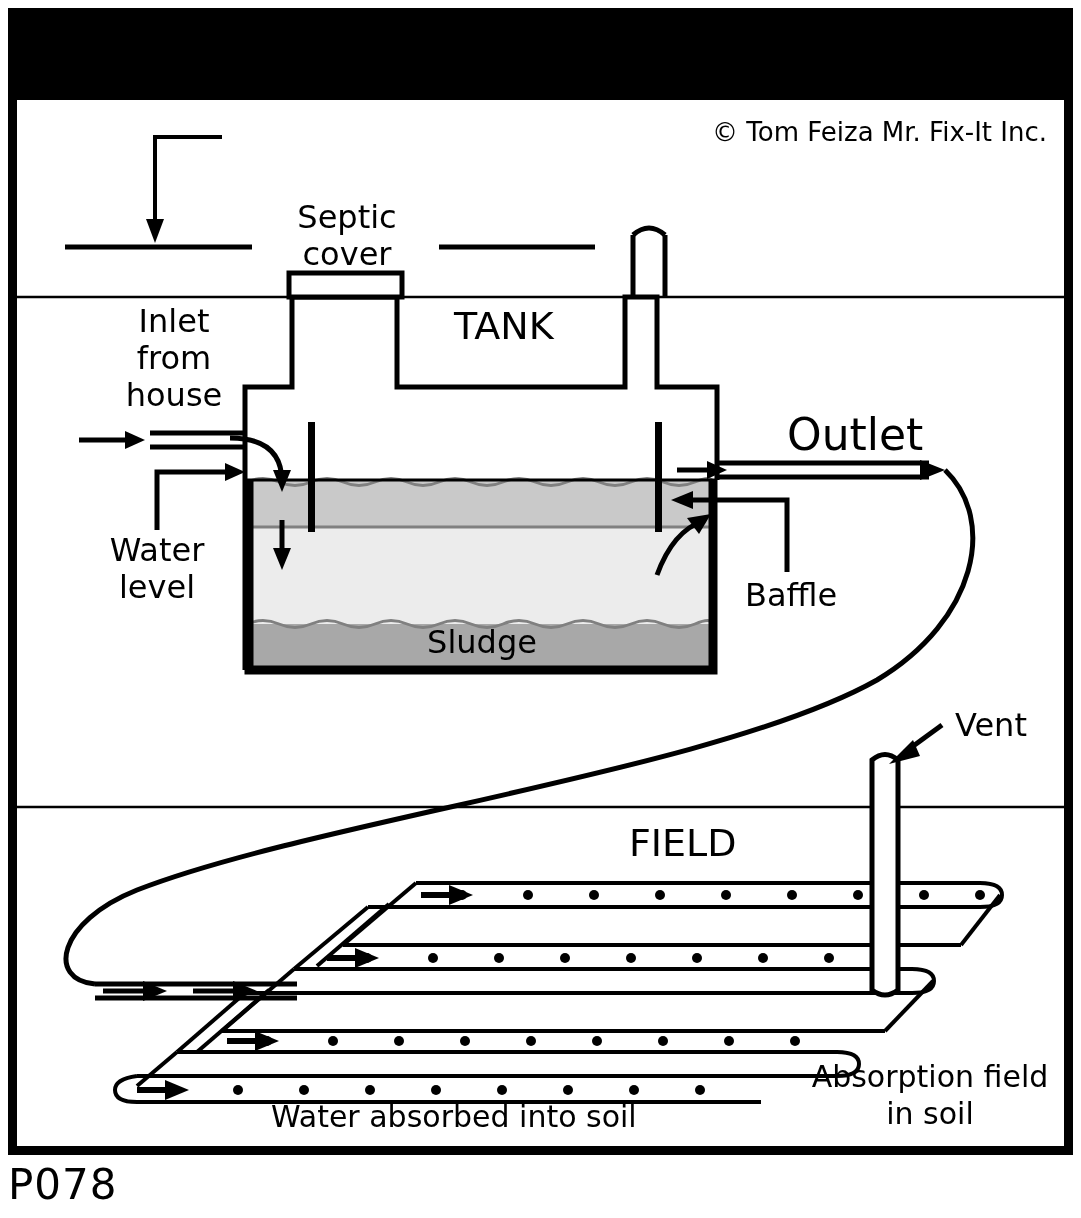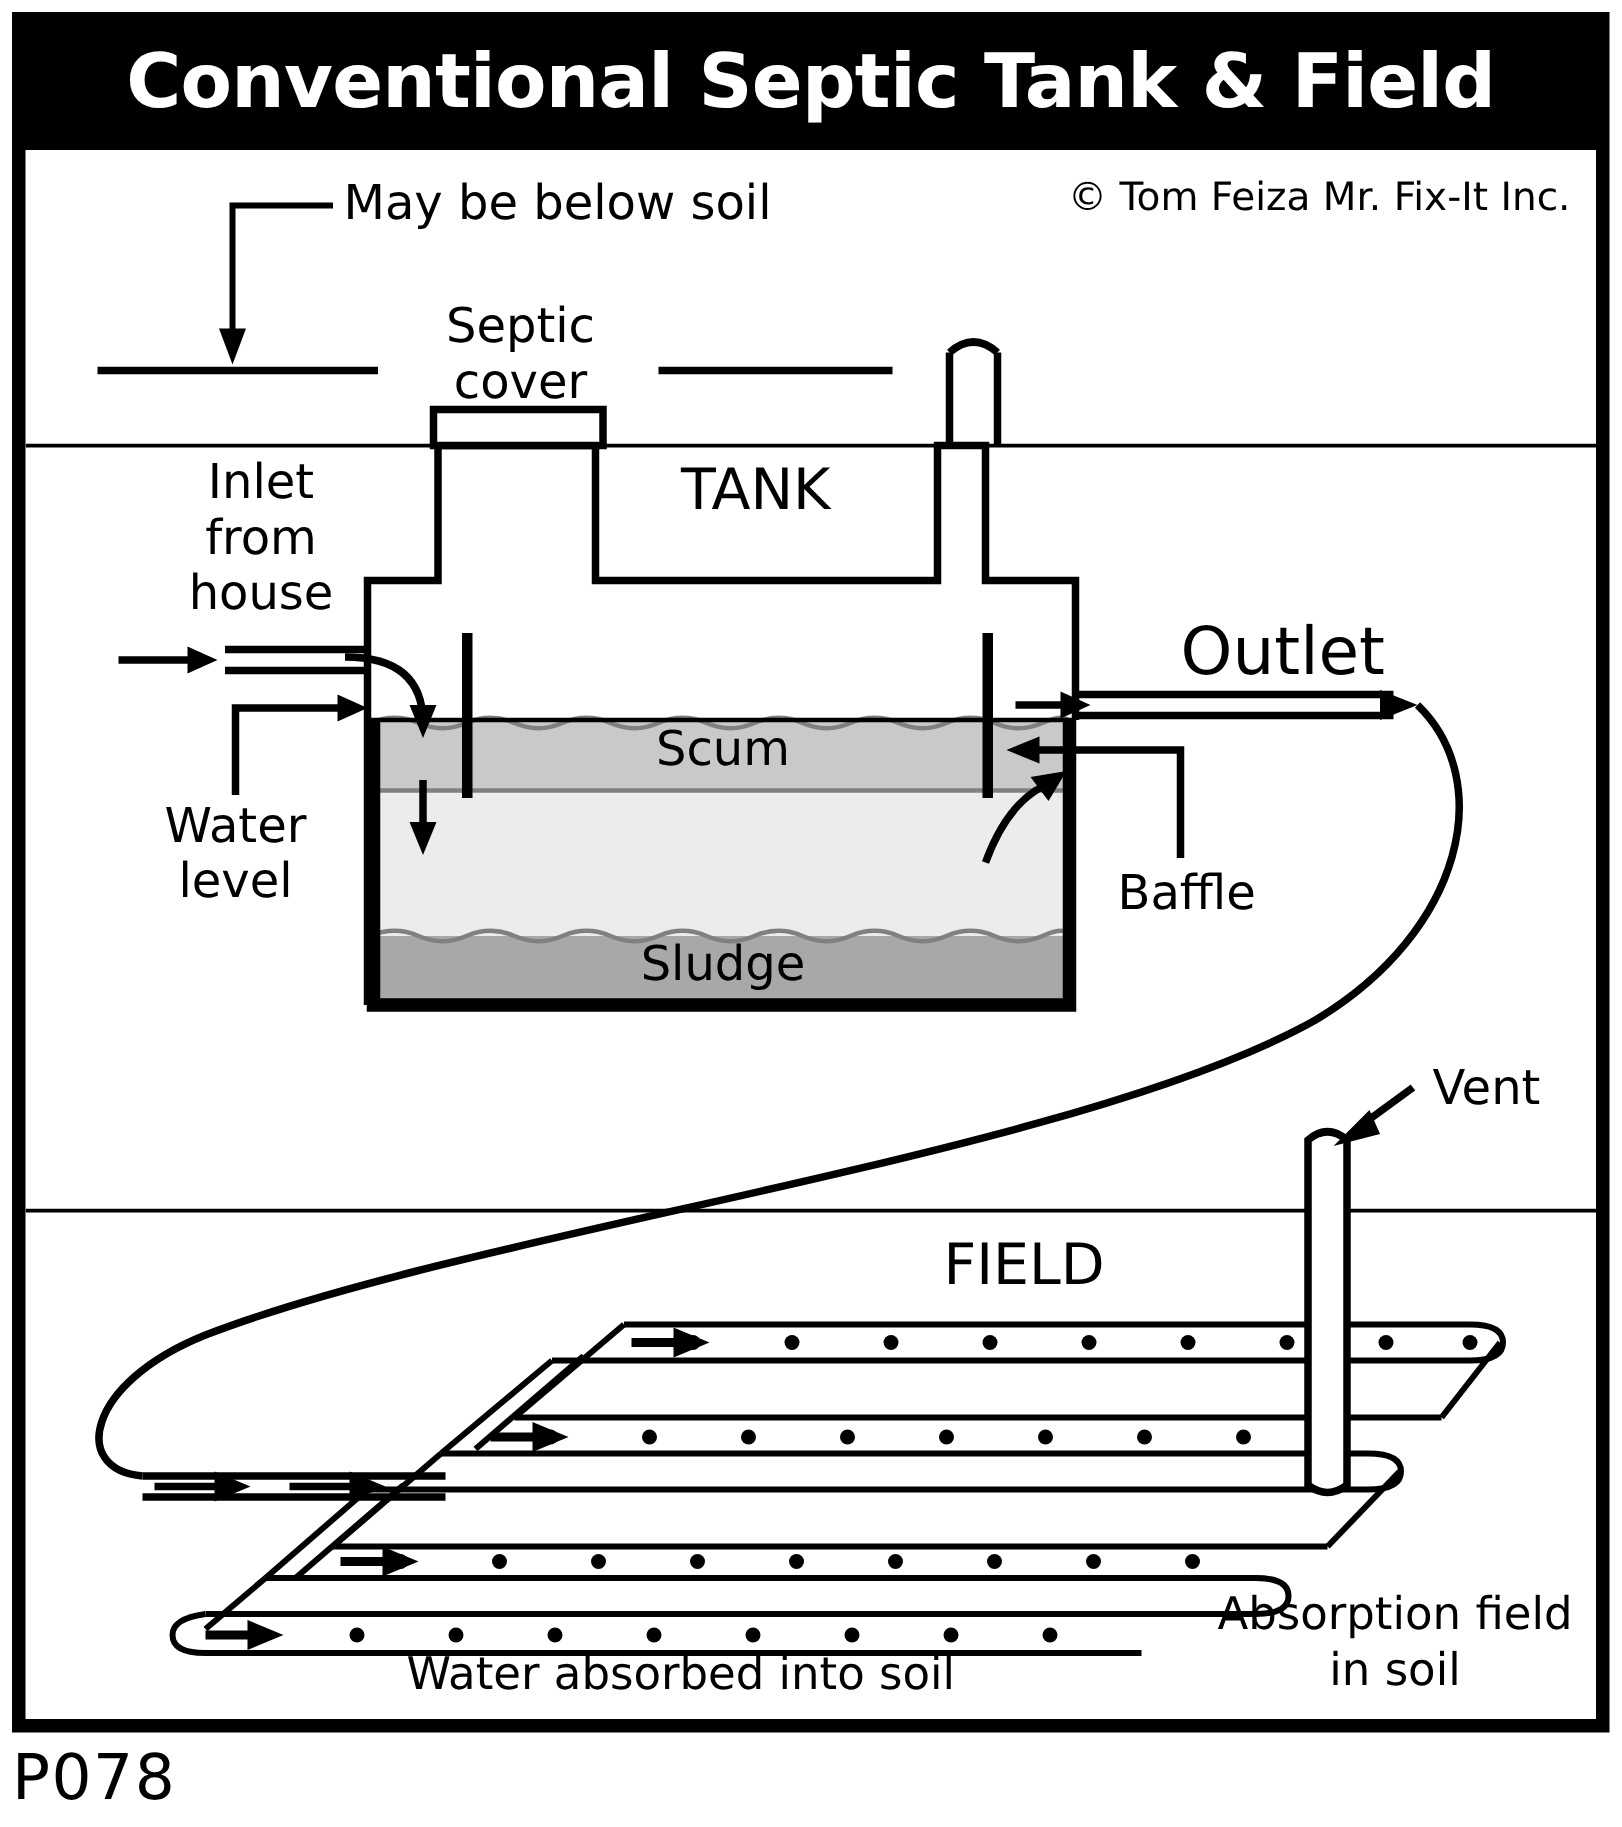--- a/index.html
+++ b/index.html
@@ -71,23 +71,20 @@
   .ctr { text-align: center; }
   svg { display: block; }
 </style>
 </head>
 <body>
 
 <div id="page">
 
   <div id="frame">
 
-    <div id="title-bar">
-      <div id="title-text">Conventional Septic Tank &amp; Field</div>
-    </div>
 
     <div id="canvas">
 
       <svg width="1047" height="1046" viewBox="0 0 1047 1046">
 
         <g stroke="#000000" stroke-width="2.5">
           <line x1="0" y1="197" x2="1047" y2="197"></line>
           <line x1="0" y1="707" x2="1047" y2="707"></line>
         </g>
 
@@ -298,35 +295,33 @@
 
         <g stroke="#000000" stroke-width="5" fill="none">
           <line x1="925" y1="625" x2="888" y2="652"></line>
           <polygon points="872,664 896,640 903,656" fill="#000000" stroke="none"></polygon>
         </g>
 
       </svg>
 
       <div class="lbl" style="left:695px; top:18px; font-size:26px;">© Tom Feiza Mr. Fix-It Inc.</div>
 
-      <div class="lbl" style="left:212px; top:18px; font-size:32px;">May be below soil</div>
 
       <div class="lbl ctr" style="left:260px; top:100px; width:140px; font-size:32px;">Septic</div>
       <div class="lbl ctr" style="left:260px; top:137px; width:140px; font-size:32px;">cover</div>
 
 
       <div class="lbl" style="left:437px; top:205px; font-size:38px;">TANK</div>
 
       <div class="lbl ctr" style="left:92px; top:204px; width:130px; font-size:32px;">Inlet</div>
       <div class="lbl ctr" style="left:92px; top:241px; width:130px; font-size:32px;">from</div>
       <div class="lbl ctr" style="left:92px; top:278px; width:130px; font-size:32px;">house</div>
 
       <div class="lbl" style="left:770px; top:310px; font-size:44px;">Outlet</div>
 
-      <div class="lbl ctr" style="left:350px; top:382px; width:230px; font-size:32px;">Scum</div>
 
       <div class="lbl ctr" style="left:350px; top:525px; width:230px; font-size:32px;">Sludge</div>
 
       <div class="lbl ctr" style="left:70px; top:433px; width:140px; font-size:32px;">Water</div>
       <div class="lbl ctr" style="left:70px; top:470px; width:140px; font-size:32px;">level</div>
 
       <div class="lbl" style="left:728px; top:478px; font-size:32px;">Baffle</div>
 
       <div class="lbl" style="left:938px; top:608px; font-size:32px;">Vent</div>
 

